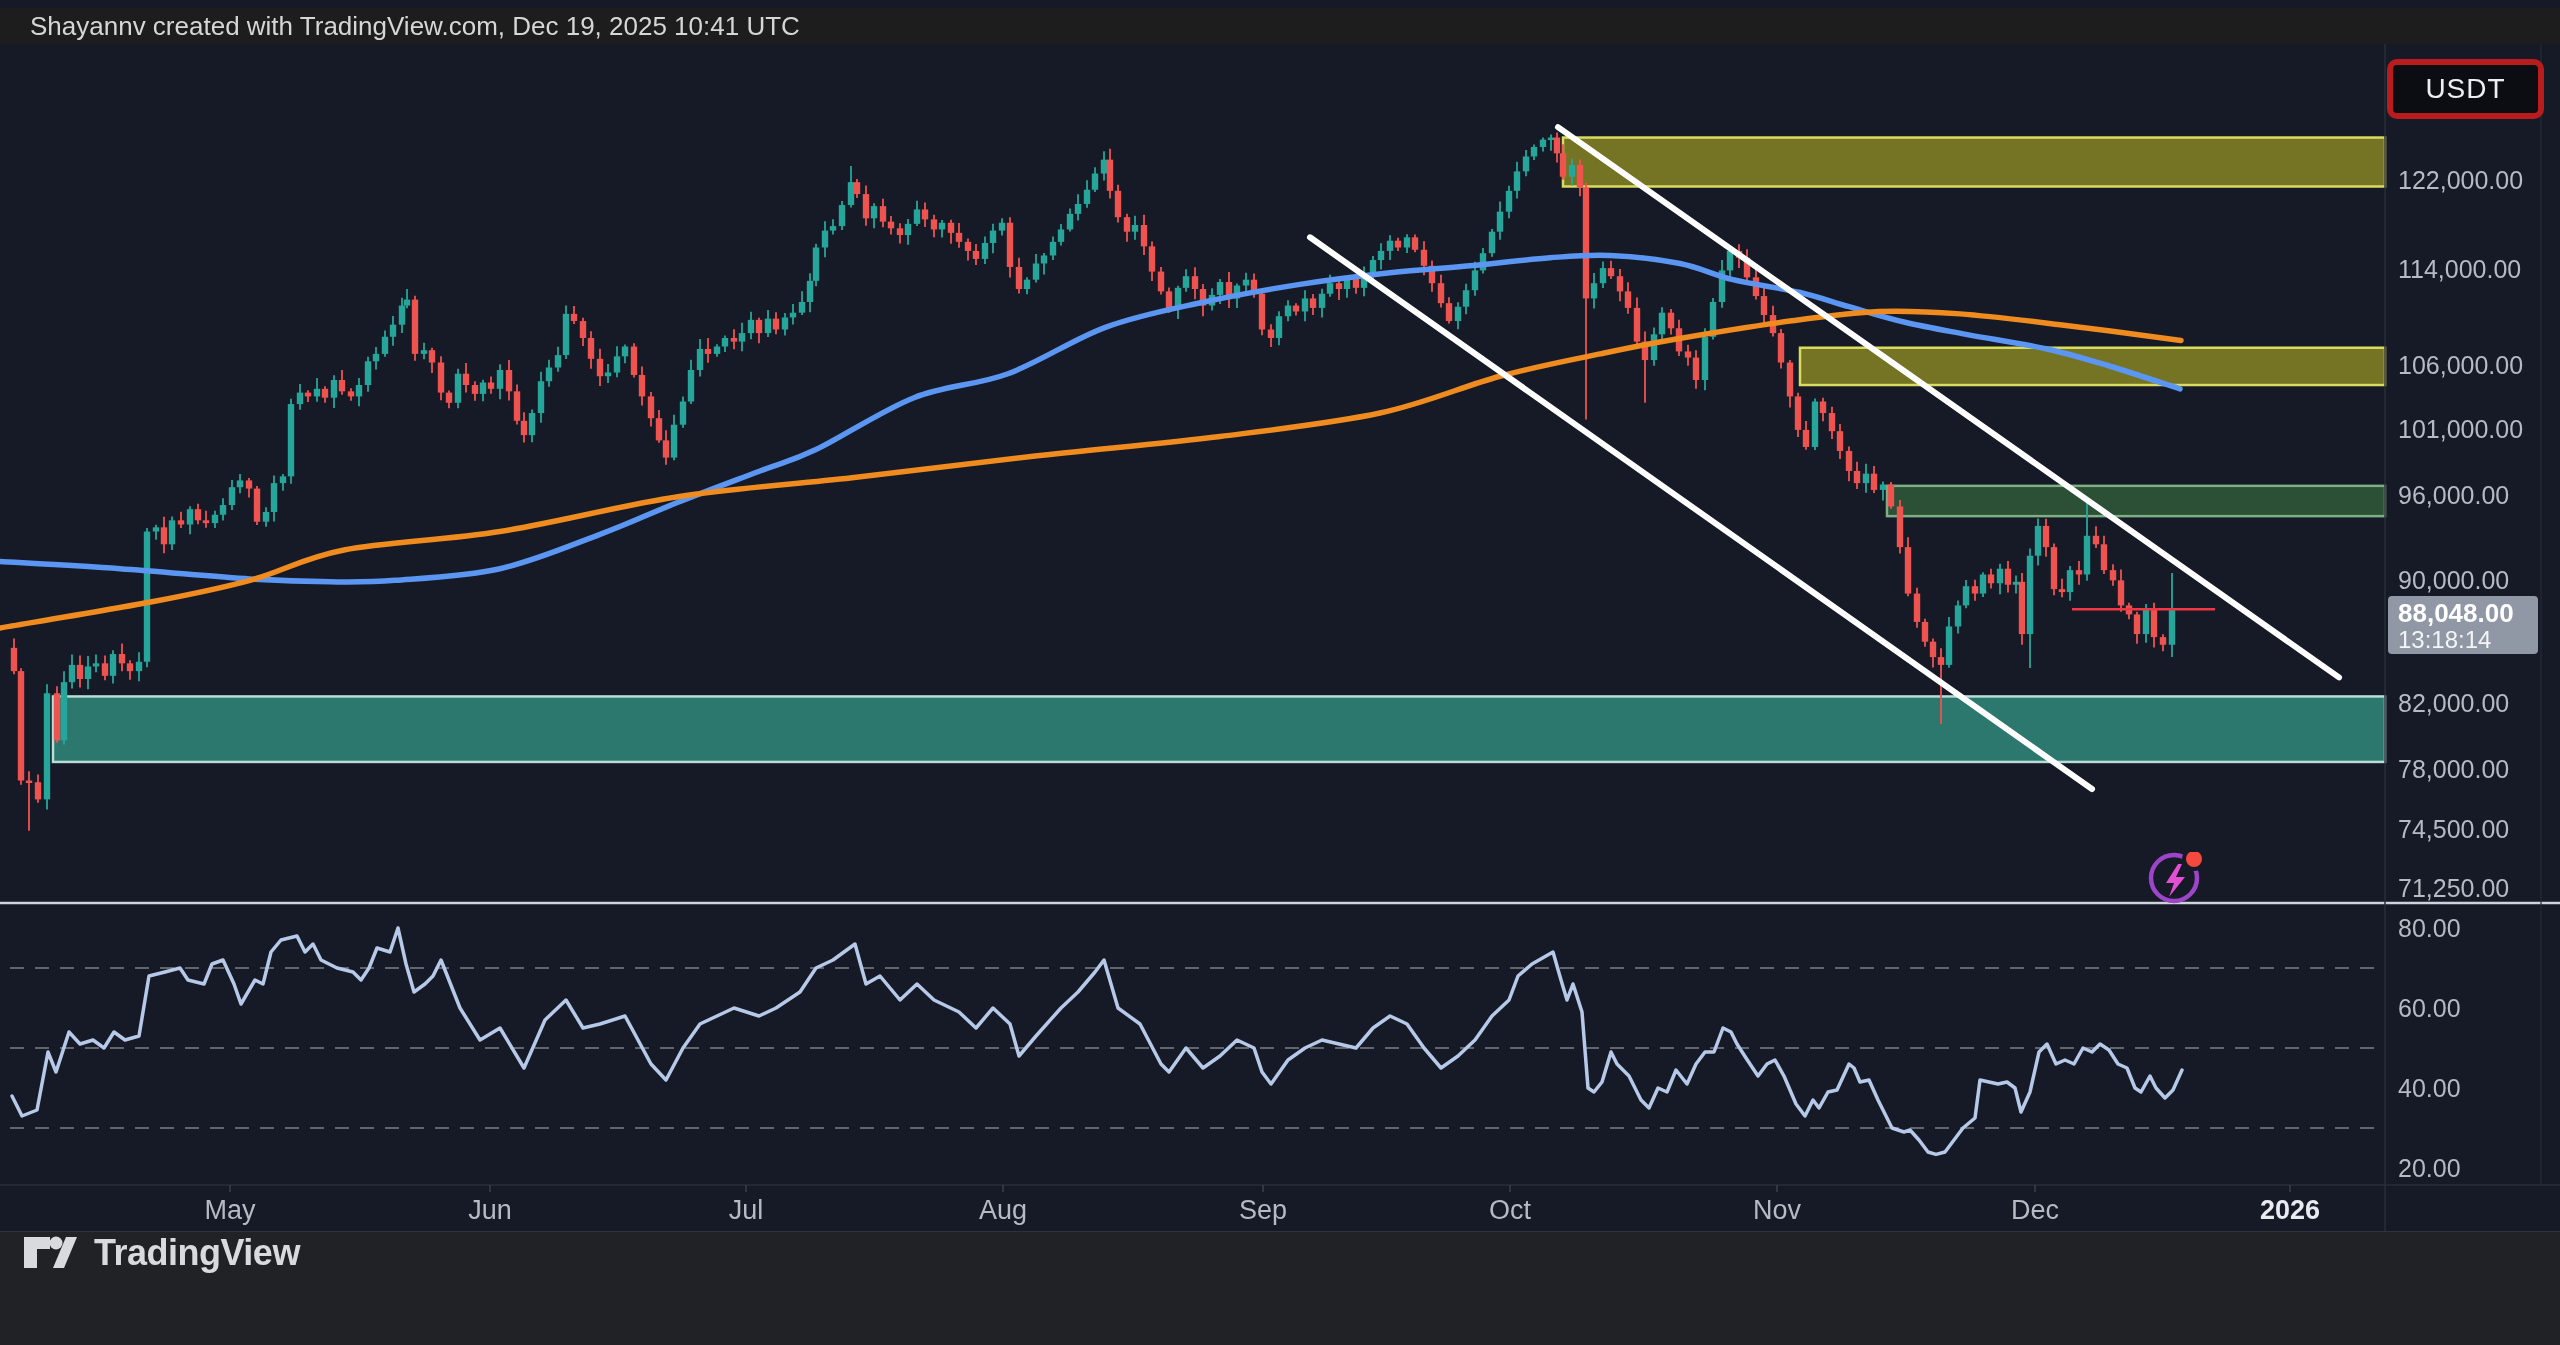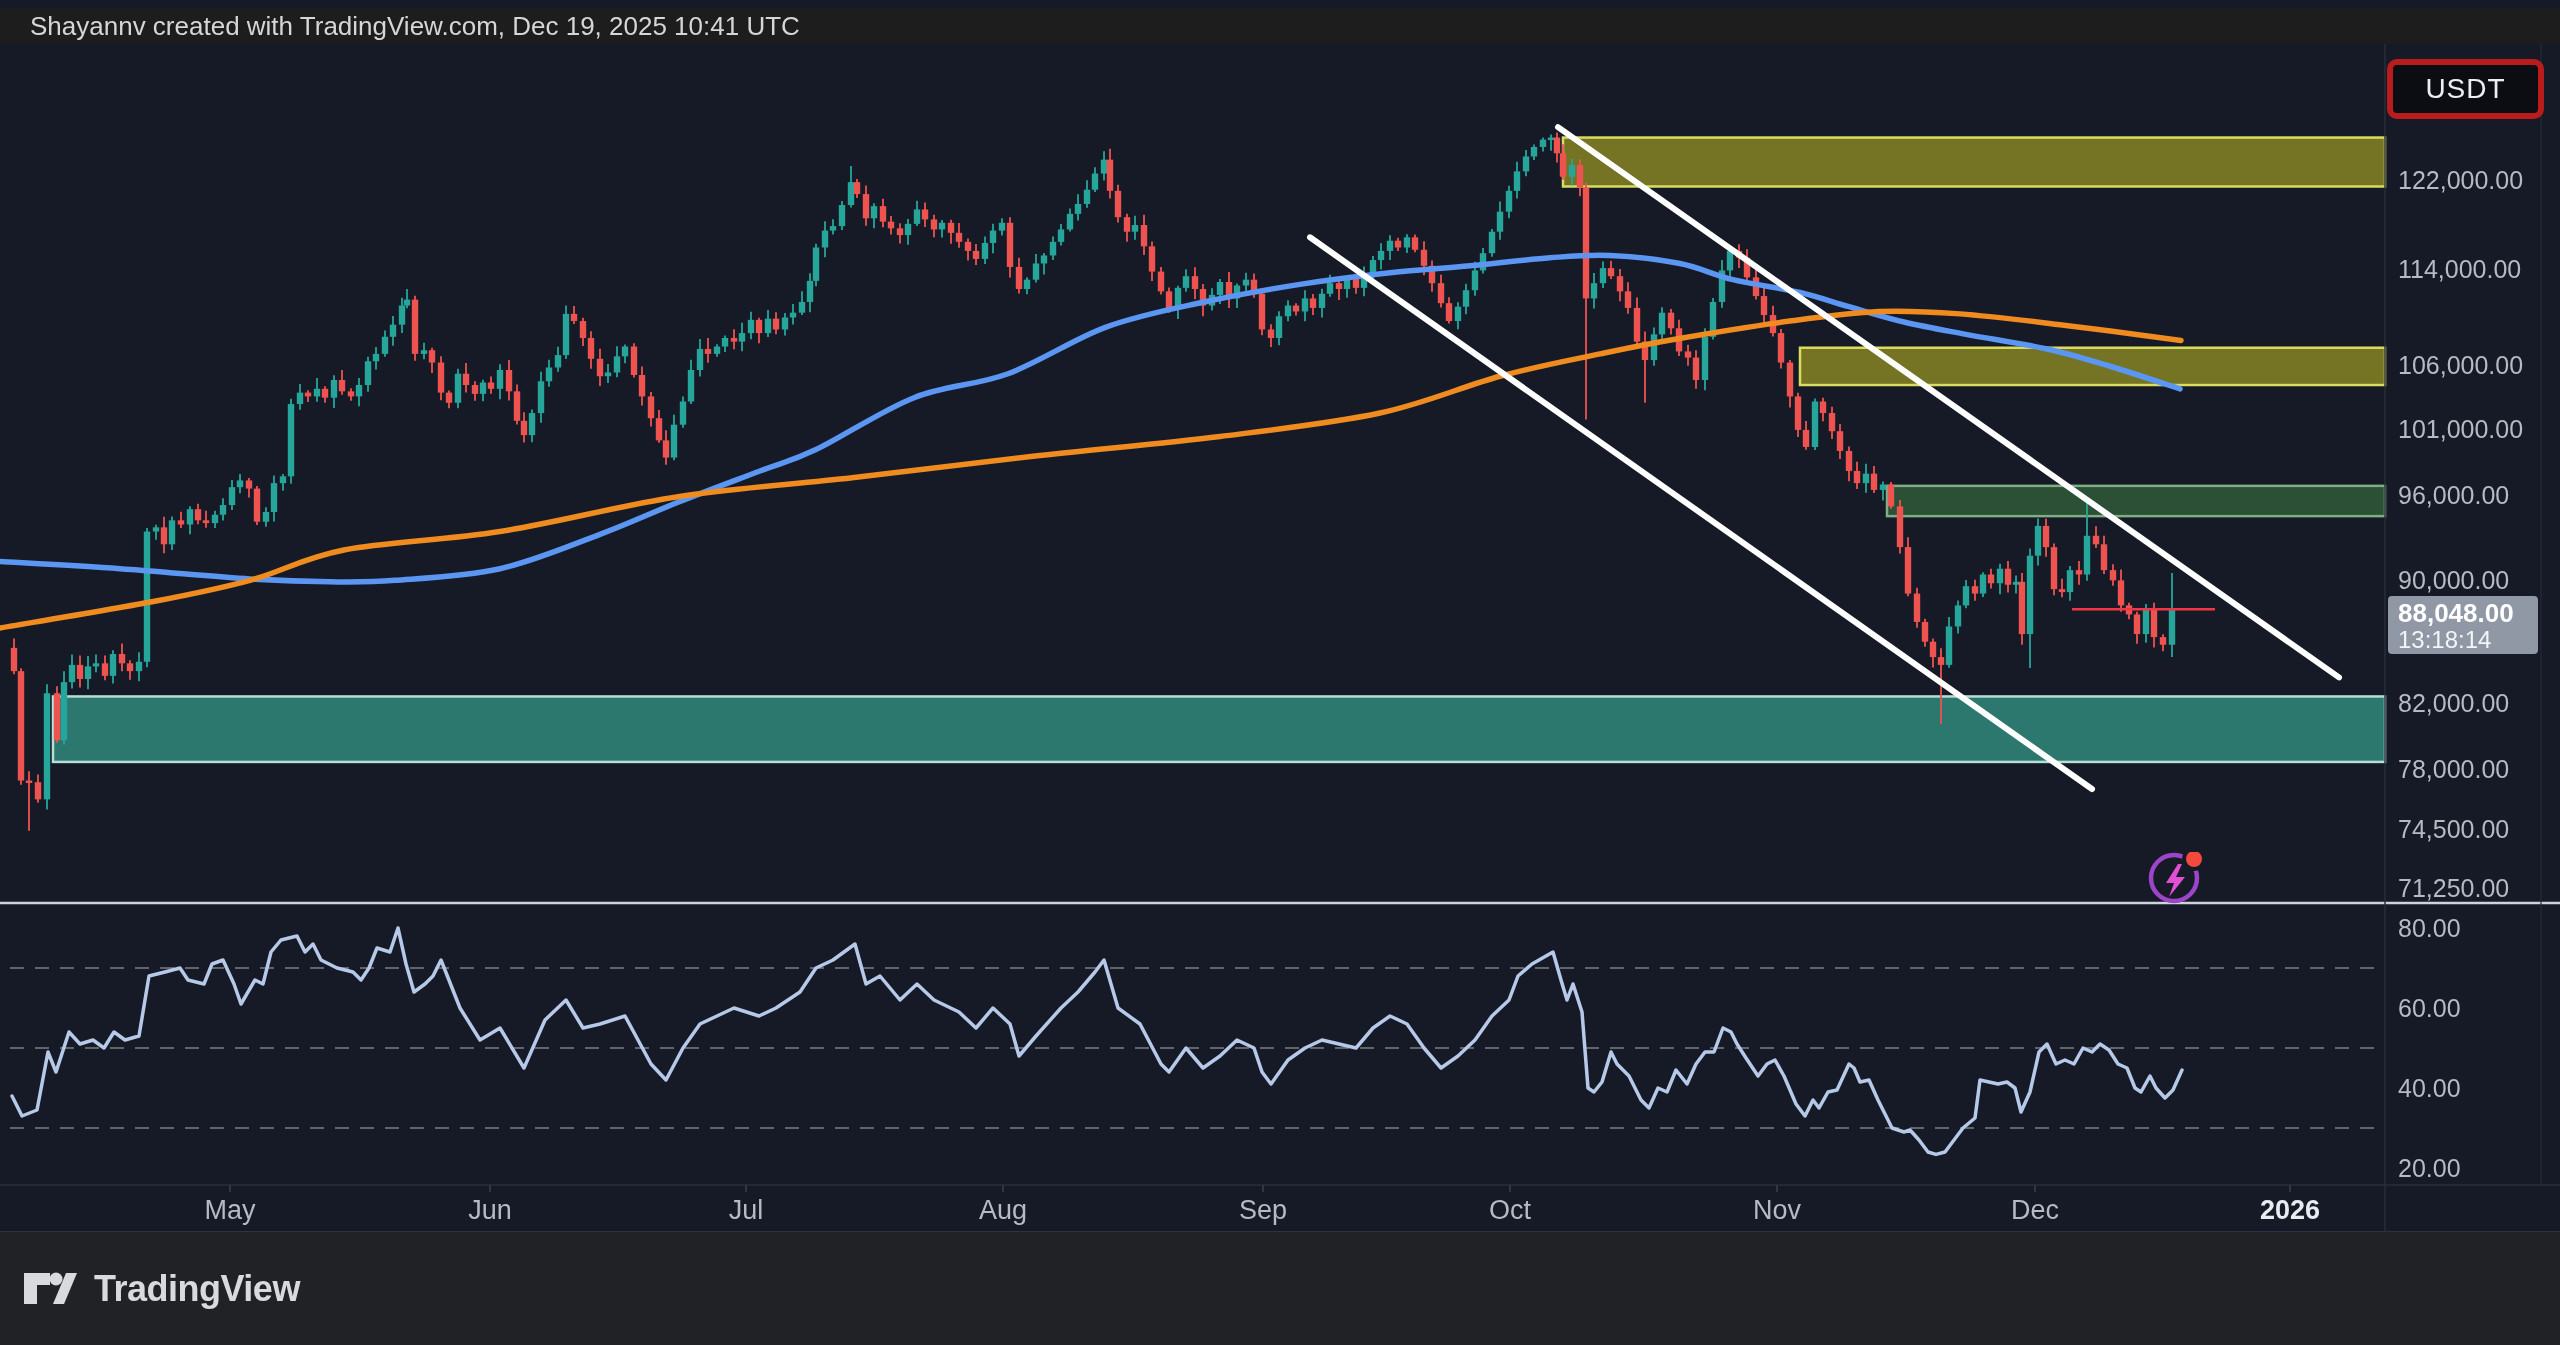--- a/index.html
+++ b/index.html
@@ -10,21 +10,21 @@
   #chart-svg{position:absolute;left:0;top:0;}
   .usdt-badge{position:absolute;left:2387px;top:59px;width:145px;height:48px;background:#0b0d13;
        border:6px solid #b91c1c;border-radius:10px;color:#eceef2;font-size:28px;letter-spacing:1px;
        display:flex;align-items:center;justify-content:center;}
   .price-badge{position:absolute;left:2388px;top:596px;width:150px;height:58px;background:#9097a5;
        border-radius:4px;color:#ffffff;padding:3px 16px 0 10px;box-sizing:border-box;}
   .price-badge .p{font-size:26px;line-height:28px;font-weight:bold;}
   .price-badge .c{font-size:24px;line-height:26px;color:#f4f5f7;}
   .flash{position:absolute;left:2148px;top:852px;width:72px;height:56px;cursor:pointer;}
   .footer{position:absolute;left:0;top:1231px;width:2560px;height:114px;background:#212226;
-       display:flex;align-items:center;border-top:1px solid #2f333d;}
+       display:flex;align-items:flex-start;border-top:1px solid #2f333d;}
   .tv-logo{display:flex;align-items:center;margin-left:22px;}
   .tv-logo-text{color:#d8dade;font-size:36px;font-weight:bold;margin-left:16px;letter-spacing:-0.5px;}
 </style>
 </head>
 <body>
 
 <div class="app">
 
   <svg id="chart-svg" width="2560" height="1345">
       <rect x="1563" y="137.54470532082087" width="822" height="48.943393277122624" fill="rgba(141,138,36,0.8)" stroke="#d9dc5f" stroke-width="2.5"></rect>

